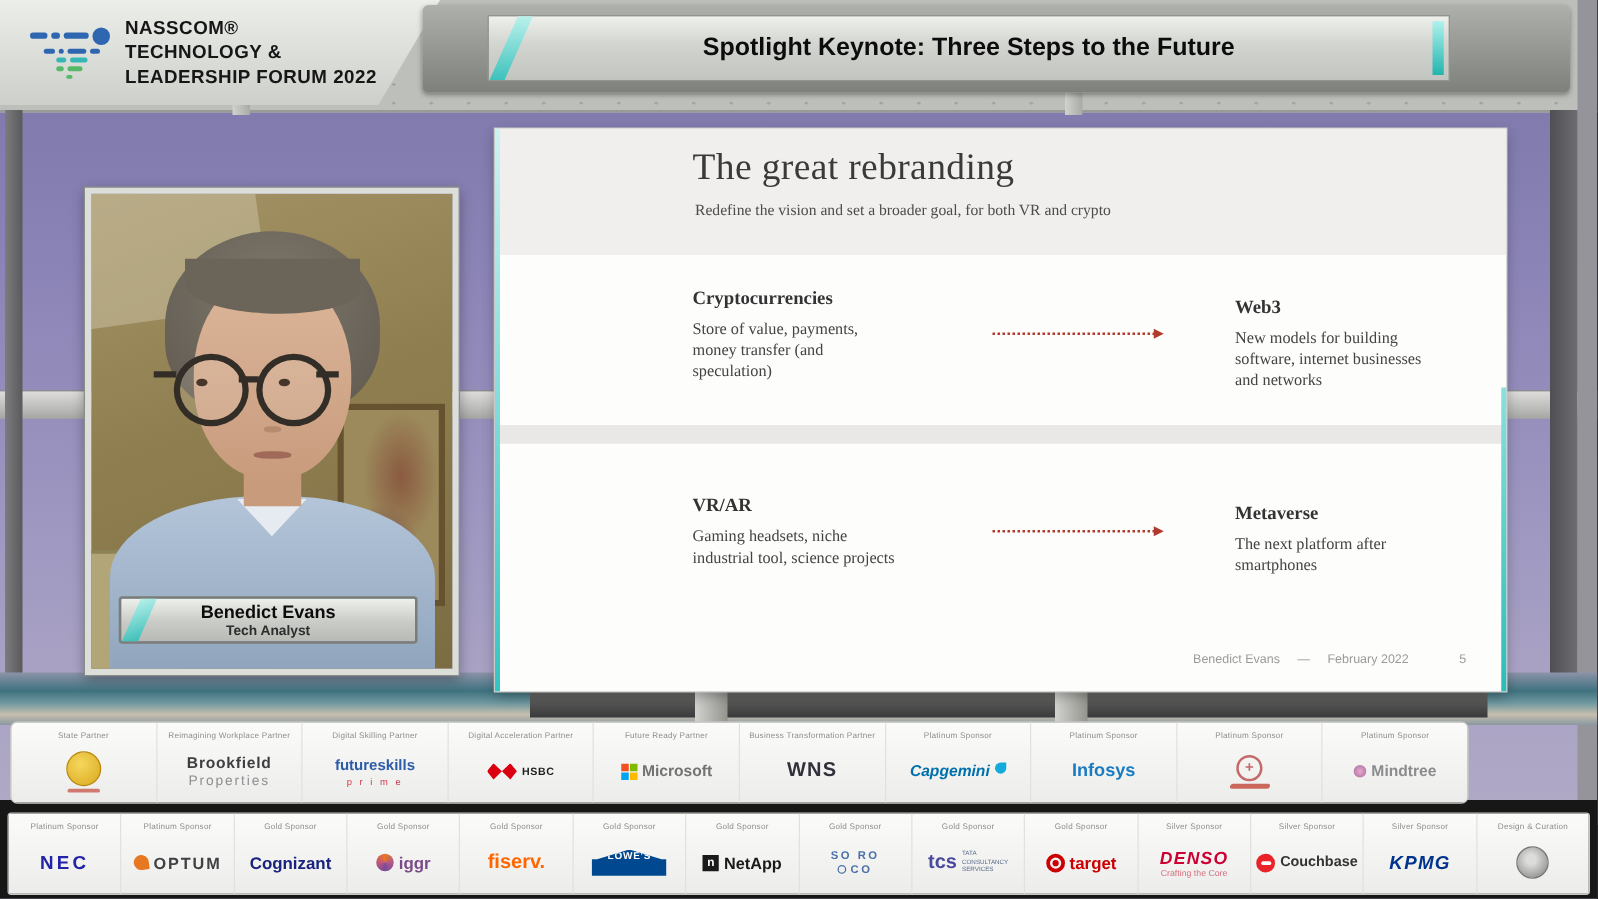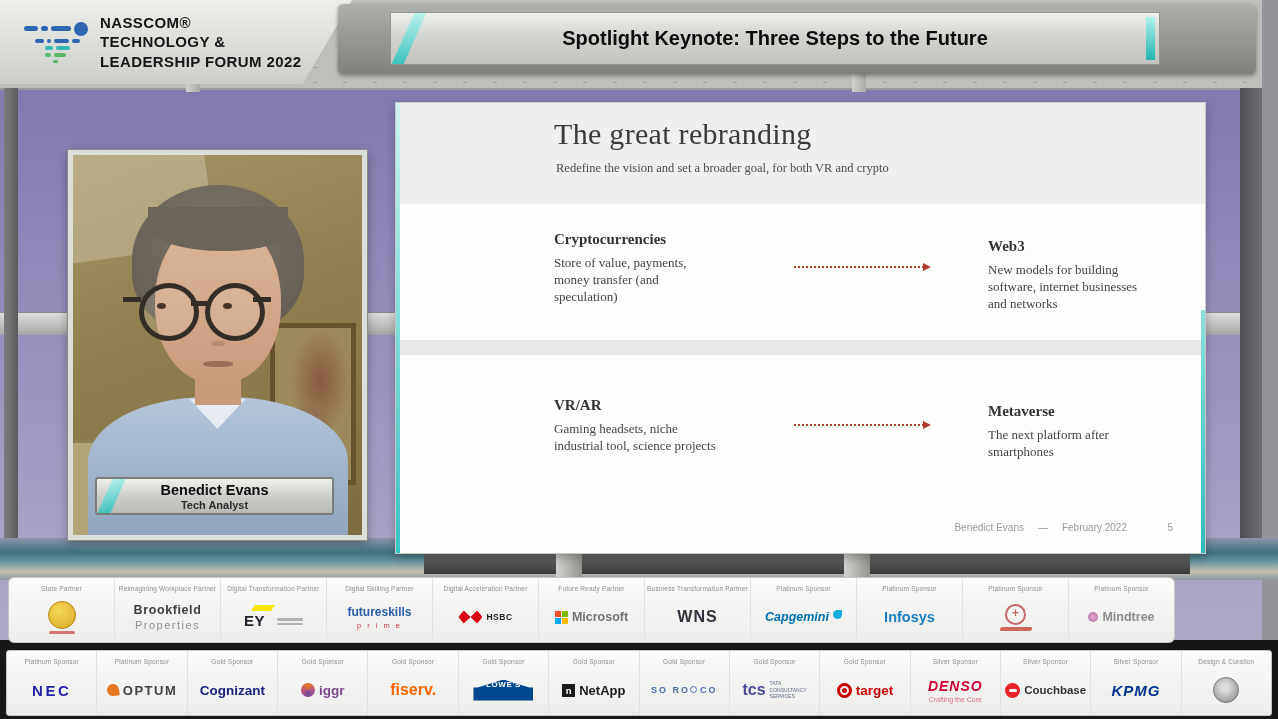--- a/index.html
+++ b/index.html
@@ -174,21 +174,21 @@
   .ig-swirl{width:14px;height:14px;border-radius:50%;
     background:conic-gradient(#e87722,#b05a8a,#7a4a9a,#c0567a,#e87722);}
   .ig-txt{font-size:13.5px;font-weight:bold;color:#7a4a8a;}
   .low-badge{width:60px;height:21px;background:#004990;
     clip-path:polygon(0 100%,0 38%,7% 38%,50% 0,93% 38%,100% 38%,100% 100%);
     display:flex;justify-content:center;}
   .low-txt{font-size:8px;font-weight:800;color:#fff;letter-spacing:.6px;margin-bottom:3px;}
   .na-sq{width:13px;height:13px;background:#1a1a1a;color:#fff;font-size:9.5px;font-weight:bold;
     display:flex;align-items:center;justify-content:center;}
   .na-txt{font-size:13px;font-weight:bold;color:#1a1a1a;}
-  .soro-col{display:flex;align-items:flex-end;line-height:1.2;}
+  .soro-col{display:flex;flex-direction:column;align-items:center;line-height:1.2;}
   .soro-l1{font-size:9px;font-weight:bold;color:#4a6fa8;letter-spacing:2px;}
   .soro-l2{display:flex;align-items:center;gap:3px;}
   .soro-globe{width:7px;height:7px;border-radius:50%;border:1.5px solid #4a6fa8;box-sizing:border-box;}
   .soro-txt{font-size:9px;font-weight:bold;color:#4a6fa8;letter-spacing:2px;}
   .tg-bull{width:15px;height:15px;border-radius:50%;border:3px solid #cc0000;box-sizing:border-box;
     display:flex;align-items:center;justify-content:center;}
   .tg-dot{width:5px;height:5px;border-radius:50%;background:#cc0000;}
   .tg-txt{font-size:13.5px;font-weight:bold;color:#cc0000;}
   .tcs-txt{font-size:16px;font-weight:bold;color:#4a4a9c;}
   .tcs-small{font-size:5px;color:#5a6a8a;white-space:pre-line;line-height:1.3;text-align:left;}
@@ -338,33 +338,20 @@
         </div>
       </div>
       <div class="sp-cell">
         <div class="sp-label">Reimagining Workplace Partner</div>
         <div class="sp-logo">
           <div class="bf1">Brookfield</div>
           <div class="bf2">Properties</div>
         </div>
       </div>
       <div class="sp-cell">
-        <div class="sp-label">Digital Transformation Partner</div>
-        <div class="sp-logo row">
-          <div class="ey-col">
-            <div class="ey-beam"></div>
-            <div class="ey-txt">EY</div>
-          </div>
-          <div class="ey-smudge">
-            <div class="sm-line"></div>
-            <div class="sm-line"></div>
-          </div>
-        </div>
-      </div>
-      <div class="sp-cell">
         <div class="sp-label">Digital Skilling Partner</div>
         <div class="sp-logo">
           <div class="fs1">futureskills</div>
           <div class="fs2">p r i m e</div>
         </div>
       </div>
       <div class="sp-cell">
         <div class="sp-label">Digital Acceleration Partner</div>
         <div class="sp-logo row">
           <div class="hsbc-mark"></div>

